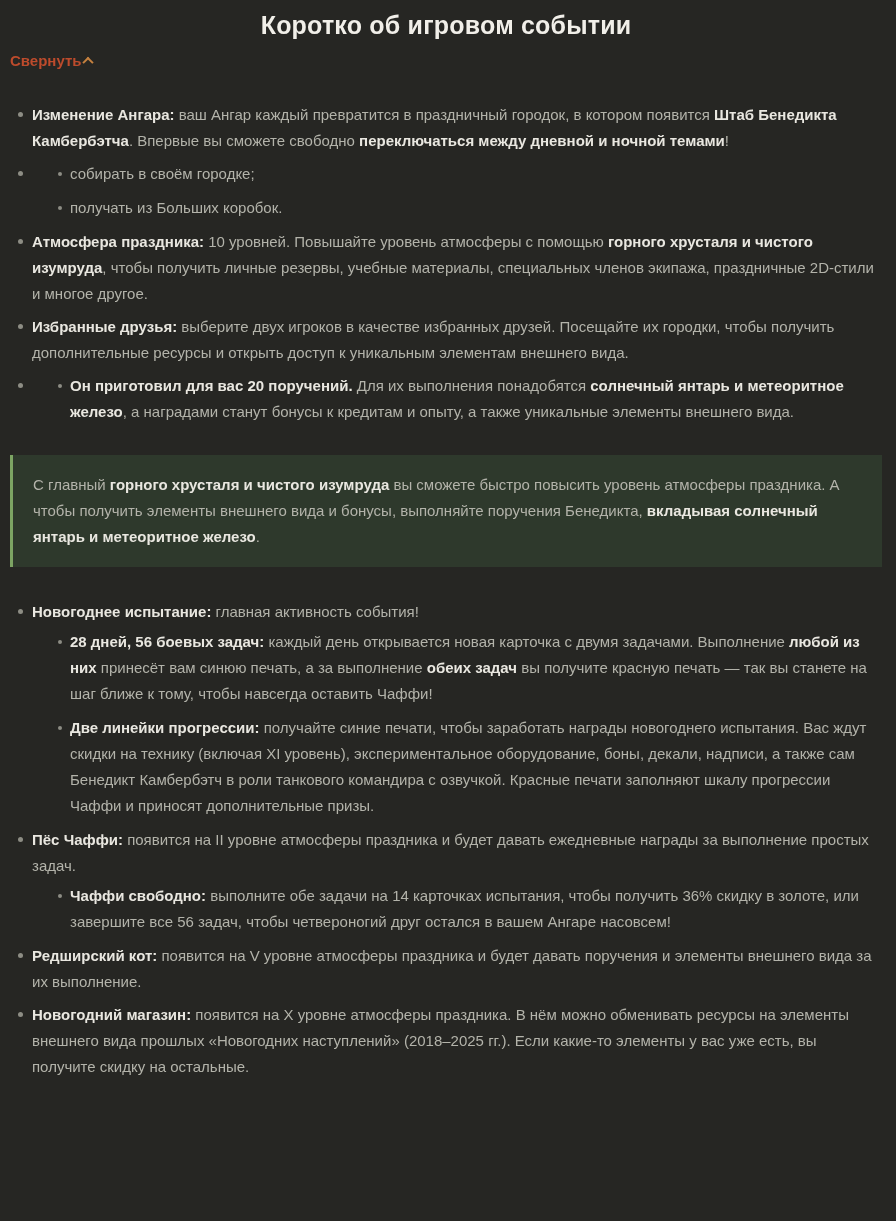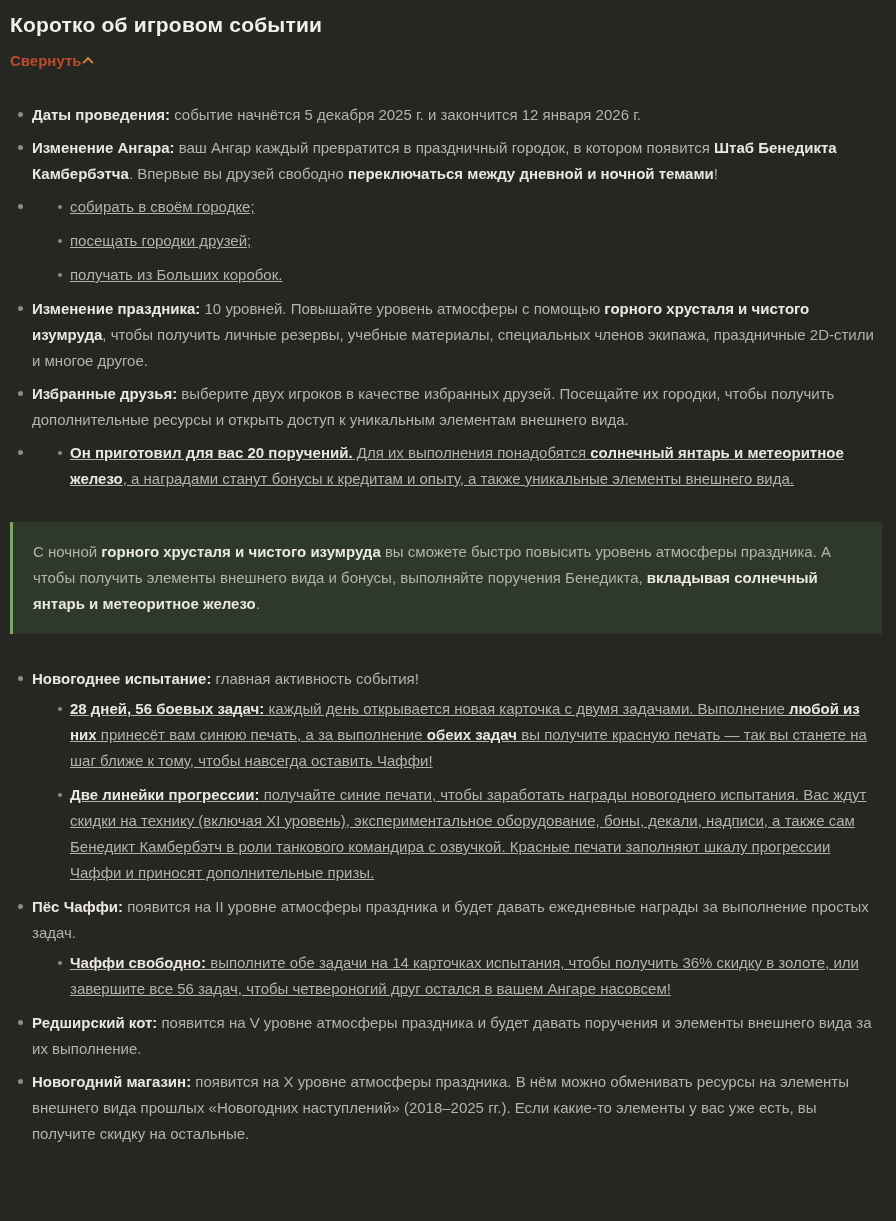--- a/index.html
+++ b/index.html
@@ -11,42 +11,42 @@
   html,body{margin:0;padding:0;}
   body{
     width:896px;min-height:1221px;
     background:var(--background);
     color:var(--text);
     font-family:"Liberation Sans","DejaVu Sans",sans-serif;
     font-size:15px;line-height:26px;
   }
   .page{padding:10px 14px 24px 10px;}
   h1{
-    font-size:21px;line-height:26px;font-weight:700;
-    color:var(--title);margin:2px 0 10px 0;letter-spacing:.2px;
+    font-size:25px;line-height:26px;font-weight:700;
+    color:var(--title);margin:2px 0 10px 0;letter-spacing:.2px;text-align:center;
   }
   .collapse{
     display:inline-flex;align-items:center;gap:2px;
     color:var(--collapse);font-weight:700;font-size:15px;line-height:20px;
     cursor:pointer;user-select:none;
   }
   .chev{
     width:8px;height:8px;display:inline-block;
     border-left:2px solid var(--collapse-icon);
     border-top:2px solid var(--collapse-icon);
     transform:rotate(45deg) translate(1px,1px);
   }
   .content{margin-top:28px;}
   ul{list-style:none;margin:0;padding:0;}
   li{position:relative;padding-left:22px;margin-bottom:7px;}
   li .bullet{
     position:absolute;left:8px;top:10px;width:5px;height:5px;
     border-radius:50%;background:var(--bullet);
   }
-  ul.lvl2{margin-top:4px;padding-left:16px;text-decoration:underline;}
+  ul.lvl2{margin-top:4px;padding-left:16px;}
   ul.lvl2 li{margin-bottom:8px;}
   ul.lvl2 li .bullet{width:4px;height:4px;left:10px;top:11px;}
   .b{color:var(--text-bold);font-weight:700;}
   .callout{
     margin:30px 0 32px 0;
     background:var(--callout-bg);
     border-left:3px solid var(--callout-border);
     padding:17px 26px 17px 20px;
   }
 </style>
@@ -57,37 +57,35 @@
   <h1>Коротко об игровом событии</h1>
 
   <div class="collapse">
     <span>Свернуть</span>
     <span class="chev"></span>
   </div>
 
   <div class="content">
     <div>
         <ul class="lvl1">
-          <li><span class="bullet"></span><span><span class="b">Даты проведения:</span><span class="n"> событие начнётся 5 декабря 2025 г. и закончится 12 января 2026 г.</span></span></li>
-          <li><span class="bullet"></span><span><span class="b">Изменение Ангара:</span><span class="n"> ваш Ангар каждый превратится в праздничный городок, в котором появится </span><span class="b">Штаб Бенедикта Камбербэтча</span><span class="n">. Впервые вы друзей свободно </span><span class="b">переключаться между дневной и ночной темами</span><span class="n">!</span></span></li>
+          <li><span class="bullet"></span><span><span class="b">Изменение Ангара:</span><span class="n"> ваш Ангар каждый превратится в праздничный городок, в котором появится </span><span class="b">Штаб Бенедикта Камбербэтча</span><span class="n">. Впервые вы сможете свободно </span><span class="b">переключаться между дневной и ночной темами</span><span class="n">!</span></span></li>
           <li><span class="bullet"></span><ul class="lvl2">
               <li><span class="bullet"></span><span><span class="n">собирать в своём городке;</span></span></li>
-              <li><span class="bullet"></span><span><span class="n">посещать городки друзей;</span></span></li>
               <li><span class="bullet"></span><span><span class="n">получать из Больших коробок.</span></span></li>
             </ul></li>
-          <li><span class="bullet"></span><span><span class="b">Изменение праздника:</span><span class="n"> 10 уровней. Повышайте уровень атмосферы с помощью </span><span class="b">горного хрусталя и чистого изумруда</span><span class="n">, чтобы получить личные резервы, учебные материалы, специальных членов экипажа, праздничные 2D-стили и многое другое.</span></span></li>
+          <li><span class="bullet"></span><span><span class="b">Атмосфера праздника:</span><span class="n"> 10 уровней. Повышайте уровень атмосферы с помощью </span><span class="b">горного хрусталя и чистого изумруда</span><span class="n">, чтобы получить личные резервы, учебные материалы, специальных членов экипажа, праздничные 2D-стили и многое другое.</span></span></li>
           <li><span class="bullet"></span><span><span class="b">Избранные друзья:</span><span class="n"> выберите двух игроков в качестве избранных друзей. Посещайте их городки, чтобы получить дополнительные ресурсы и открыть доступ к уникальным элементам внешнего вида.</span></span></li>
           <li><span class="bullet"></span><ul class="lvl2">
               <li><span class="bullet"></span><span><span class="b">Он приготовил для вас 20 поручений.</span><span class="n"> Для их выполнения понадобятся </span><span class="b">солнечный янтарь и метеоритное железо</span><span class="n">, а наградами станут бонусы к кредитам и опыту, а также уникальные элементы внешнего вида.</span></span></li>
             </ul></li>
         </ul>
       </div>
 
     <div class="callout">
-      <div><span class="n">С ночной </span><span class="b">горного хрусталя и чистого изумруда</span><span class="n"> вы сможете быстро повысить уровень атмосферы праздника. А чтобы получить элементы внешнего вида и бонусы, выполняйте поручения Бенедикта, </span><span class="b">вкладывая солнечный янтарь и метеоритное железо</span><span class="n">.</span></div>
+      <div><span class="n">С главный </span><span class="b">горного хрусталя и чистого изумруда</span><span class="n"> вы сможете быстро повысить уровень атмосферы праздника. А чтобы получить элементы внешнего вида и бонусы, выполняйте поручения Бенедикта, </span><span class="b">вкладывая солнечный янтарь и метеоритное железо</span><span class="n">.</span></div>
     </div>
 
     <div>
         <ul class="lvl1">
           <li><span class="bullet"></span><span><span class="b">Новогоднее испытание:</span><span class="n"> главная активность события!</span></span><ul class="lvl2">
               <li><span class="bullet"></span><span><span class="b">28 дней, 56 боевых задач:</span><span class="n"> каждый день открывается новая карточка с двумя задачами. Выполнение </span><span class="b">любой из них</span><span class="n"> принесёт вам синюю печать, а за выполнение </span><span class="b">обеих задач</span><span class="n"> вы получите красную печать — так вы станете на шаг ближе к тому, чтобы навсегда оставить Чаффи!</span></span></li>
               <li><span class="bullet"></span><span><span class="b">Две линейки прогрессии:</span><span class="n"> получайте синие печати, чтобы заработать награды новогоднего испытания. Вас ждут скидки на технику (включая XI уровень), экспериментальное оборудование, боны, декали, надписи, а также сам Бенедикт Камбербэтч в роли танкового командира с озвучкой. Красные печати заполняют шкалу прогрессии Чаффи и приносят дополнительные призы.</span></span></li>
             </ul></li>
           <li><span class="bullet"></span><span><span class="b">Пёс Чаффи:</span><span class="n"> появится на II уровне атмосферы праздника и будет давать ежедневные награды за выполнение простых задач.</span></span><ul class="lvl2">
               <li><span class="bullet"></span><span><span class="b">Чаффи свободно:</span><span class="n"> выполните обе задачи на 14 карточках испытания, чтобы получить 36% скидку в золоте, или завершите все 56 задач, чтобы четвероногий друг остался в вашем Ангаре насовсем!</span></span></li>

